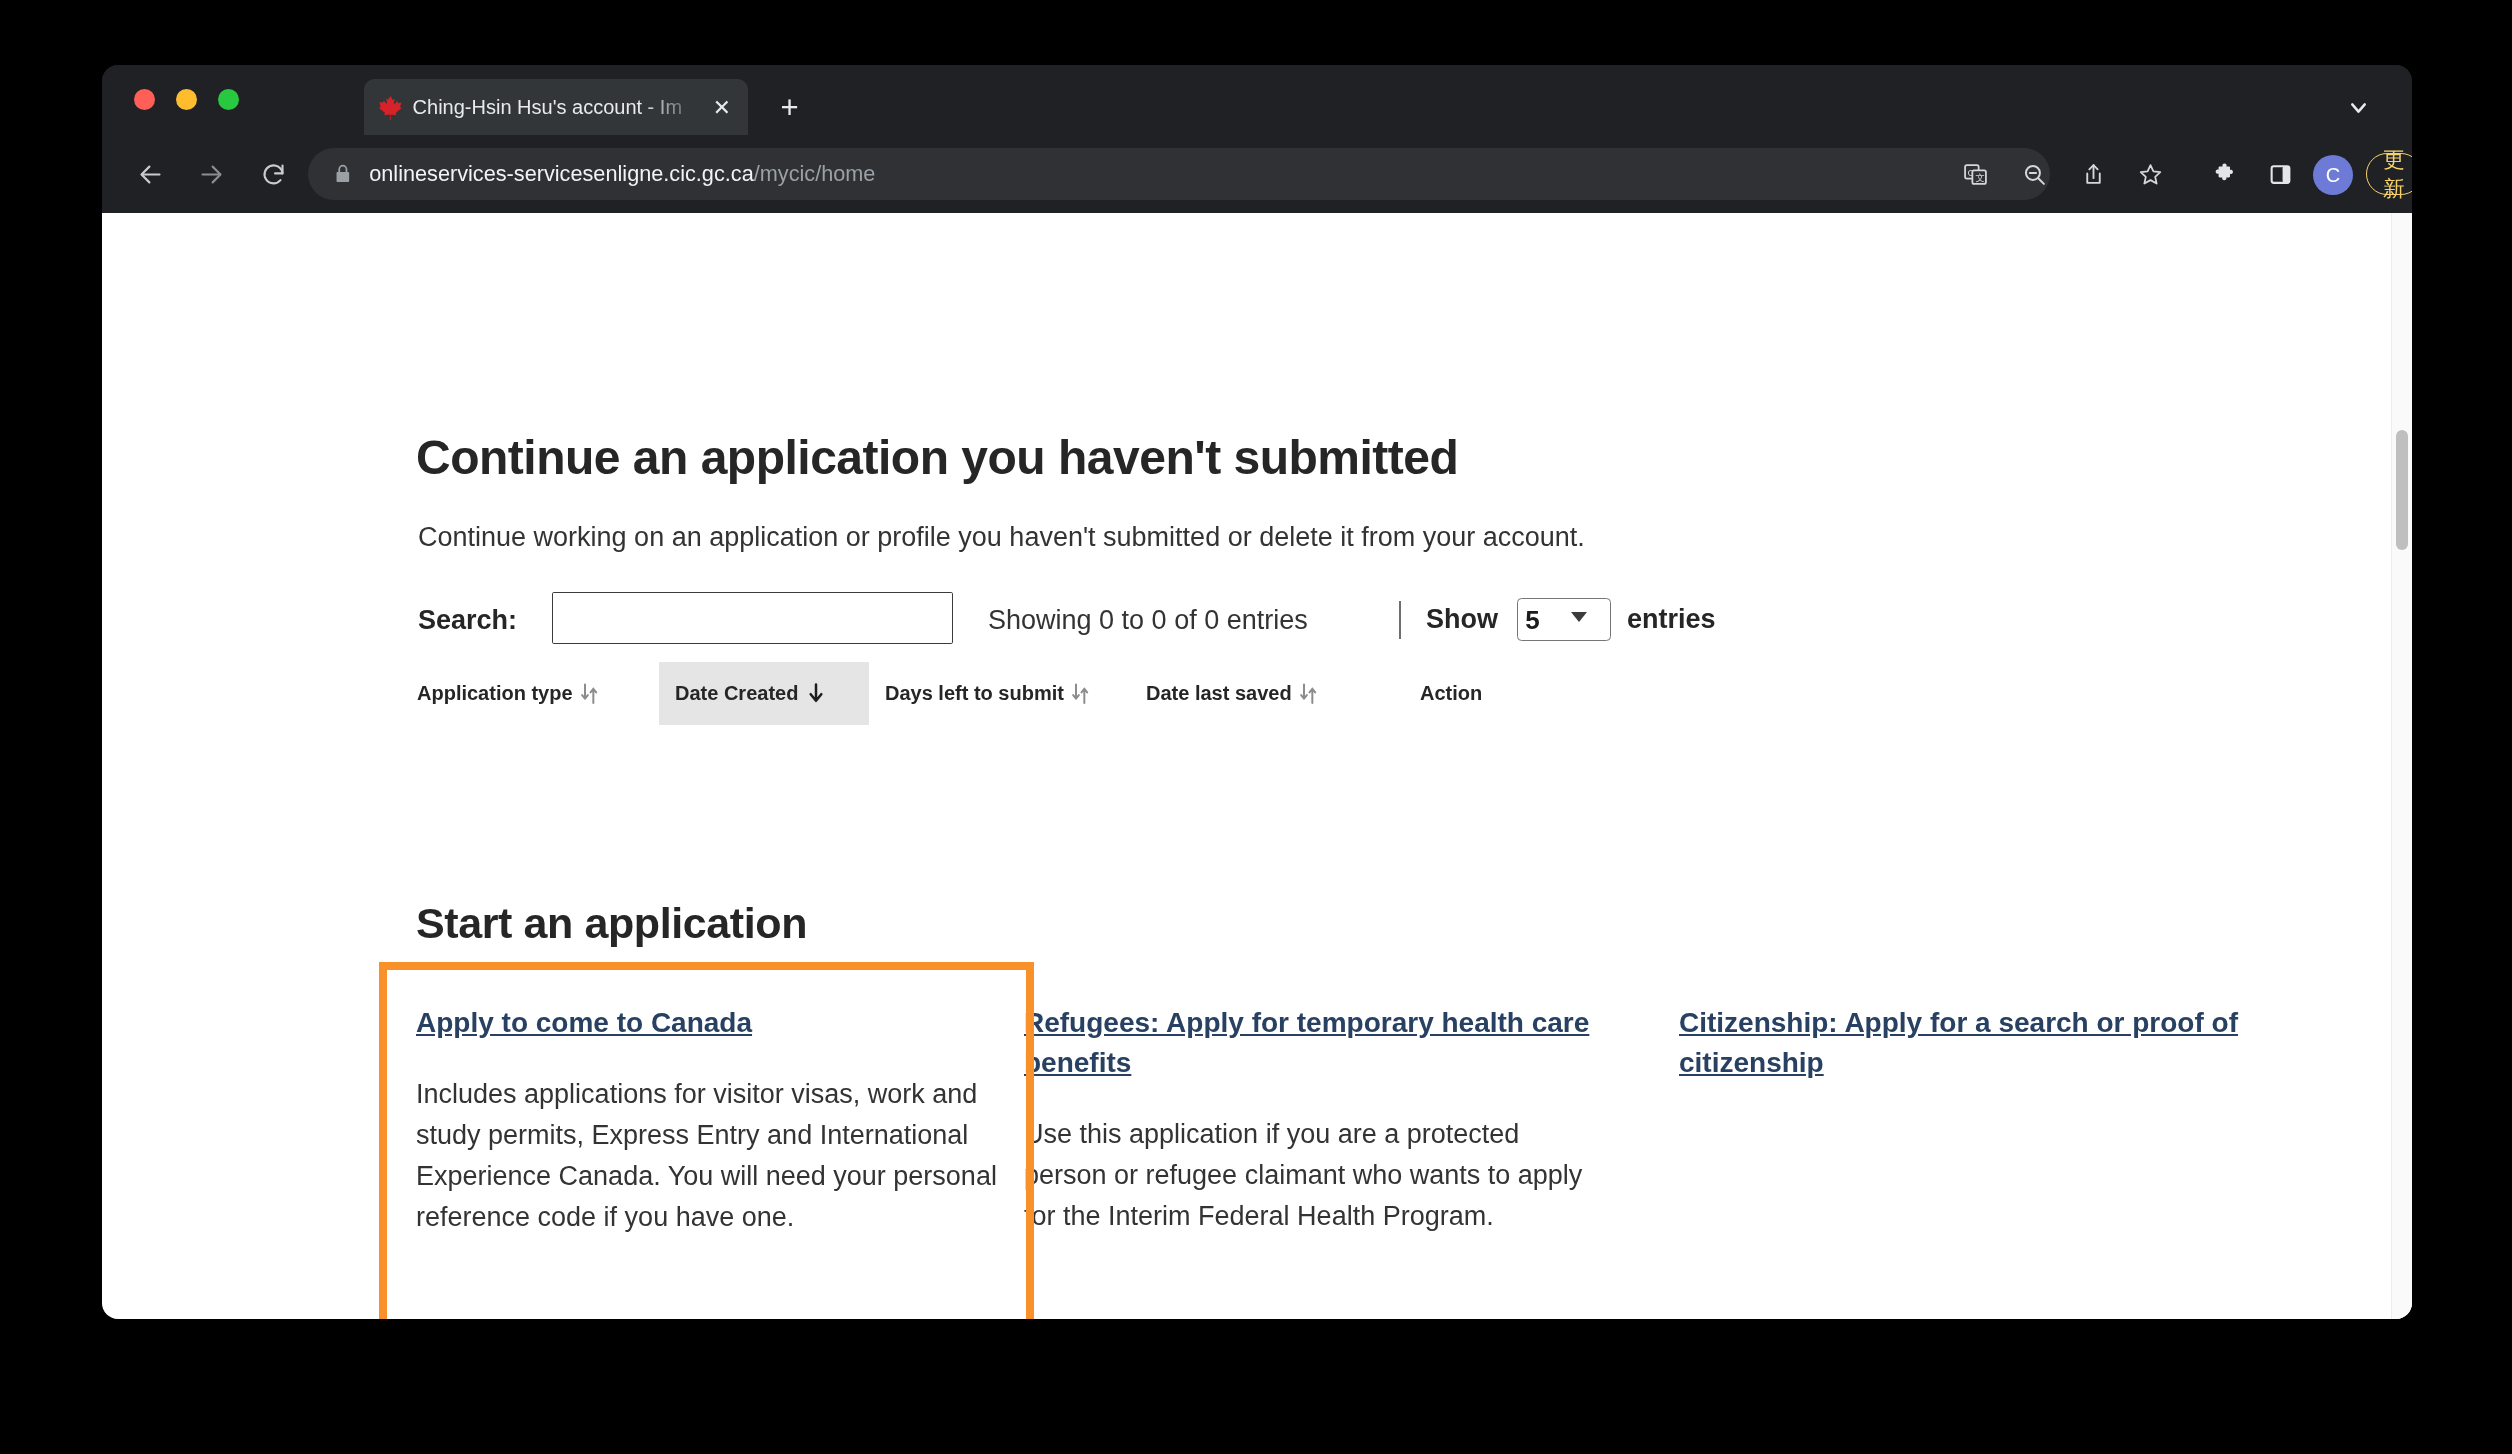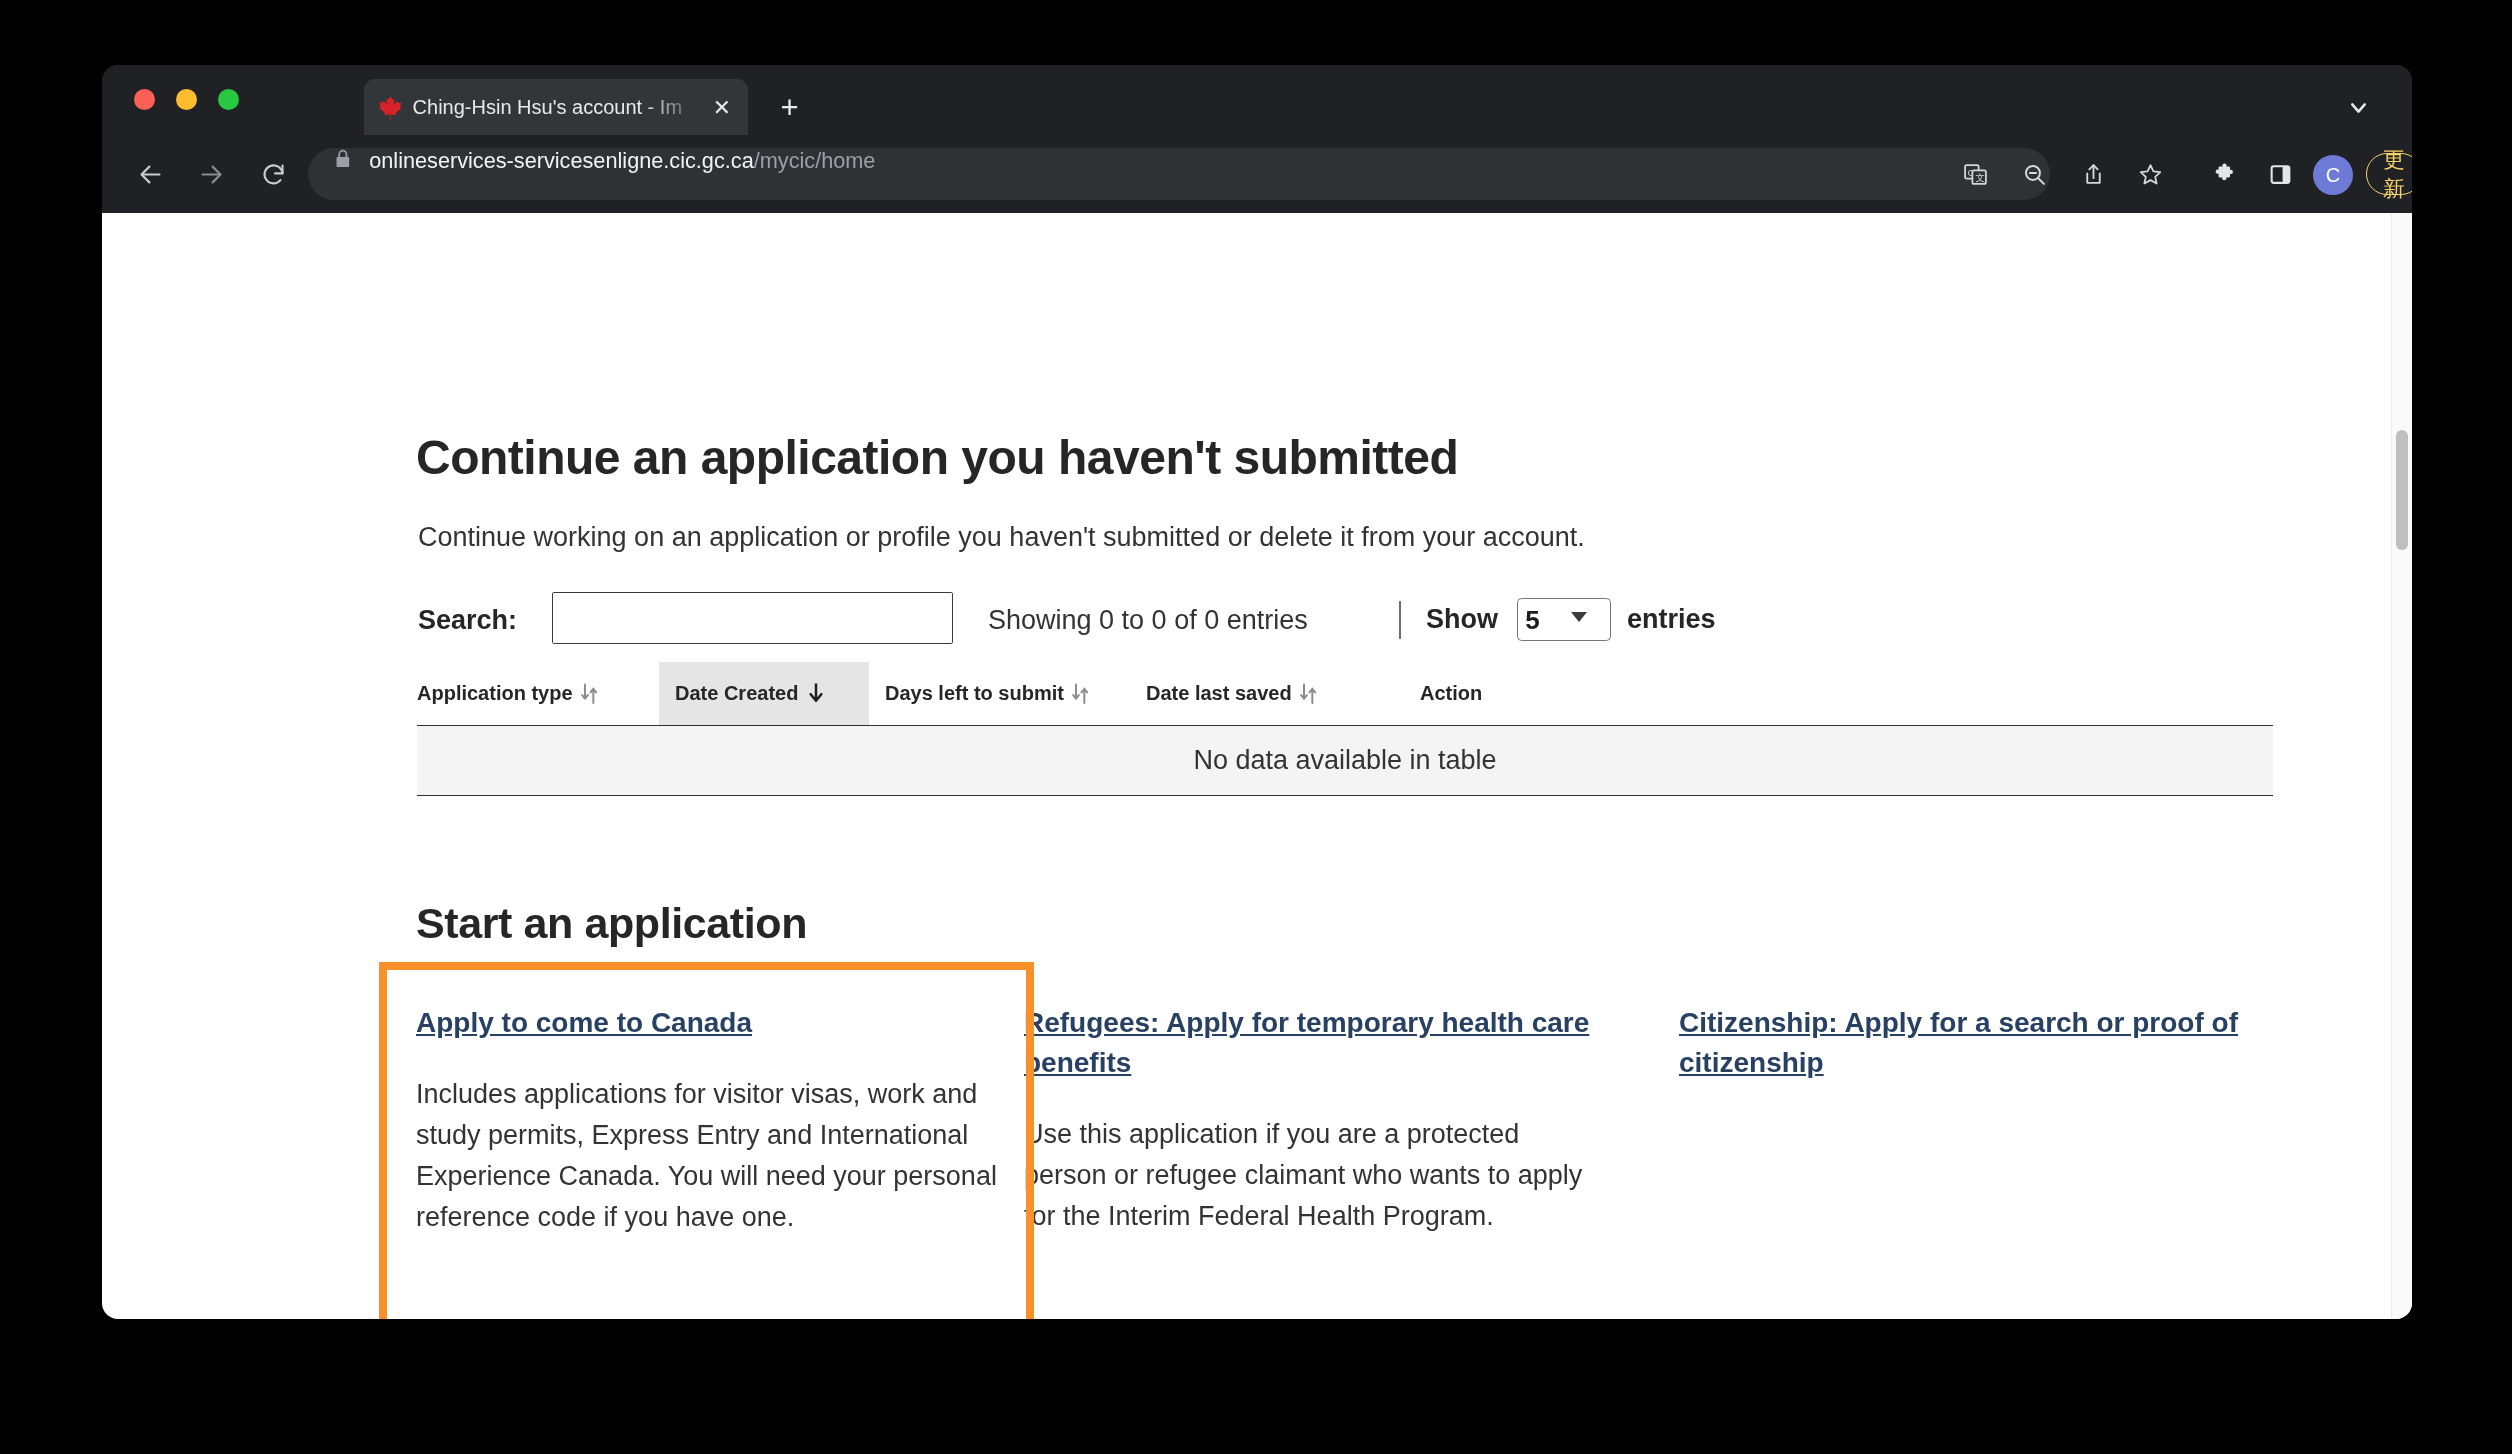--- a/index.html
+++ b/index.html
@@ -113,21 +113,21 @@
 
   #omnibox {
     position: absolute;
     left: 206px;
     top: 12.6px;
     width: 1742px;
     height: 52px;
     background: #2F3134;
     border-radius: 27px;
     display: flex;
-    align-items: flex-start;
+    align-items: center;
     padding: 0 23.5px;
     box-sizing: border-box;
   }
   #omnibox .lock { flex: 0 0 auto; margin-right: 16px; display: flex; }
   #omnibox .url {
     font-size: 21.7px;
     color: #F1F3F4;
     white-space: nowrap;
   }
   #omnibox .url .path { color: #9AA0A6; }
@@ -514,23 +514,20 @@
                     <path d="M16 24 L16 7 M16 7 L12.6 11.4 M16 7 L19.4 11.4" stroke="#8C8C8C" stroke-width="2.4" fill="none" stroke-linecap="round"></path>
                   </svg>
               </span>
             </div>
 
             <div class="th" id="th-action">
               <span>Action</span>
             </div>
           </div>
 
-          <div id="table-body-row">
-            <span id="no-data-cell">No data available in table</span>
-          </div>
         </div>
 
         <h2 class="section-title">Start an application</h2>
 
         <div id="cards">
           <div class="card" id="card-apply-canada">
             <a href="#" class="card-link">Apply to come to Canada</a>
             <p class="card-body">Includes applications for visitor visas, work and study permits, Express Entry and International Experience Canada. You will need your personal reference code if you have one.</p>
           </div>
           <div class="card" id="card-refugees">

